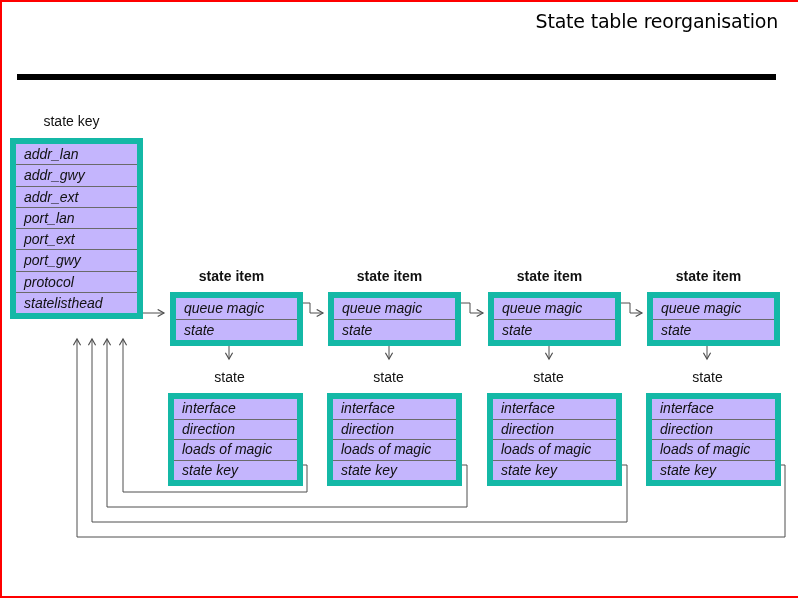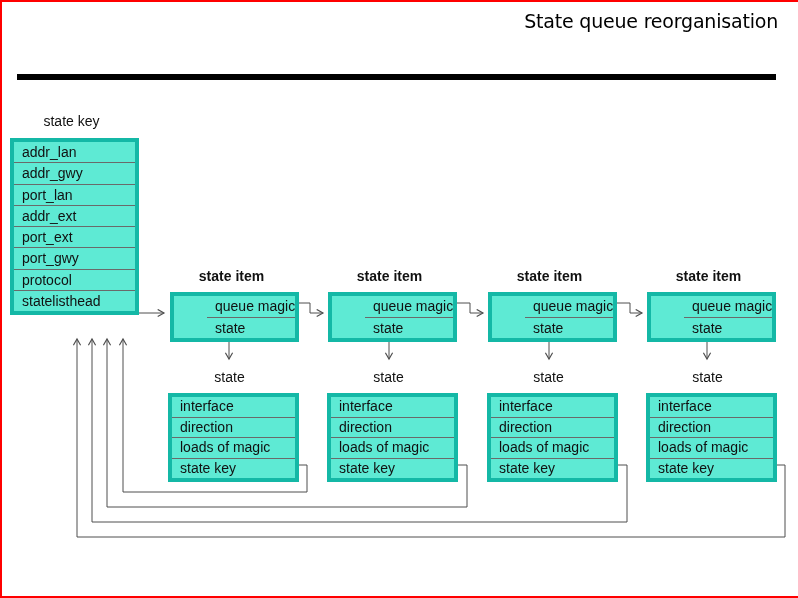--- a/index.html
+++ b/index.html
@@ -23,33 +23,33 @@
     font-family: "DejaVu Sans", sans-serif;
     font-size: 25px; letter-spacing: -0.6px; white-space: nowrap;
   }
   .title-rule {
     position: absolute; top: 74px; left: 17px;
     width: 759px; height: 6px; background: #000;
   }
 
   .box {
     position: absolute; box-sizing: content-box;
-    border: 4px solid #14b8a6; background: #5eead4;
+    border: 6px solid #14b8a6; background: #c4b5fd; font-style: italic;
   }
   .box .row {
     padding-left: 8px; font-size: 14px; white-space: nowrap;
     border-top: 1px solid #6a6a6a; color: #111;
   }
   .box .row:first-child { border-top: none; }
 
   .state-key-table { left: 10px; top: 138px; width: 121px; }
   .state-key-table .row { height: 20.3px; line-height: 20.3px; }
 
   .item-box { top: 292px; width: 121px; }
-  .item-box .row { height: 20.5px; line-height: 20.5px; margin-left: 33px; }
+  .item-box .row { height: 20.5px; line-height: 20.5px; }
   .item-1 { left: 170px; } .item-2 { left: 328px; }
   .item-3 { left: 488px; } .item-4 { left: 647px; }
 
   .state-box { top: 393px; width: 123px; }
   .state-box .row { height: 19.5px; line-height: 19.5px; }
   .state-1 { left: 168px; } .state-2 { left: 327px; }
   .state-3 { left: 487px; } .state-4 { left: 646px; }
 
   .box-label {
     position: absolute; font-size: 14px; text-align: center;
@@ -66,21 +66,21 @@
   .wires { position: absolute; left: 0; top: 0; pointer-events: none; }
 </style>
 </head>
 <body>
 
 <div class="slide">
   <div class="edge edge-top"></div>
   <div class="edge edge-left"></div>
   <div class="edge edge-bottom"></div>
 
-  <div class="corner-title">State queue reorganisation</div>
+  <div class="corner-title">State table reorganisation</div>
   <div class="title-rule"></div>
 
   <svg class="wires" width="798" height="598" viewBox="0 0 798 598">
     <defs>
       <marker id="arr" viewBox="0 0 10 10" refX="8" refY="5" markerWidth="9" markerHeight="9" orient="auto-start-reverse">
         <path d="M1 1 L8 5 L1 9" fill="none" stroke="#4f4f4f" stroke-width="1.3"></path>
       </marker>
     </defs>
     <g fill="none" stroke="#4f4f4f" stroke-width="1">
 
@@ -99,22 +99,22 @@
       <path d="M 451 465 L 467 465 L 467 507 L 107 507 L 107 339" marker-end="url(#arr)"></path>
       <path d="M 611 465 L 627 465 L 627 522 L 92 522 L 92 339" marker-end="url(#arr)"></path>
       <path d="M 770 465 L 785 465 L 785 537 L 77 537 L 77 339" marker-end="url(#arr)"></path>
     </g>
   </svg>
 
   <div class="box-label lbl-state-key">state key</div>
   <div class="box state-key-table">
     <div class="row">addr_lan</div>
     <div class="row">addr_gwy</div>
+    <div class="row">addr_ext</div>
     <div class="row">port_lan</div>
-    <div class="row">addr_ext</div>
     <div class="row">port_ext</div>
     <div class="row">port_gwy</div>
     <div class="row">protocol</div>
     <div class="row">statelisthead</div>
   </div>
 
   <div class="box-label lbl-item lbl-x1">state item</div>
   <div class="box-label lbl-item lbl-x2">state item</div>
   <div class="box-label lbl-item lbl-x3">state item</div>
   <div class="box-label lbl-item lbl-x4">state item</div>

